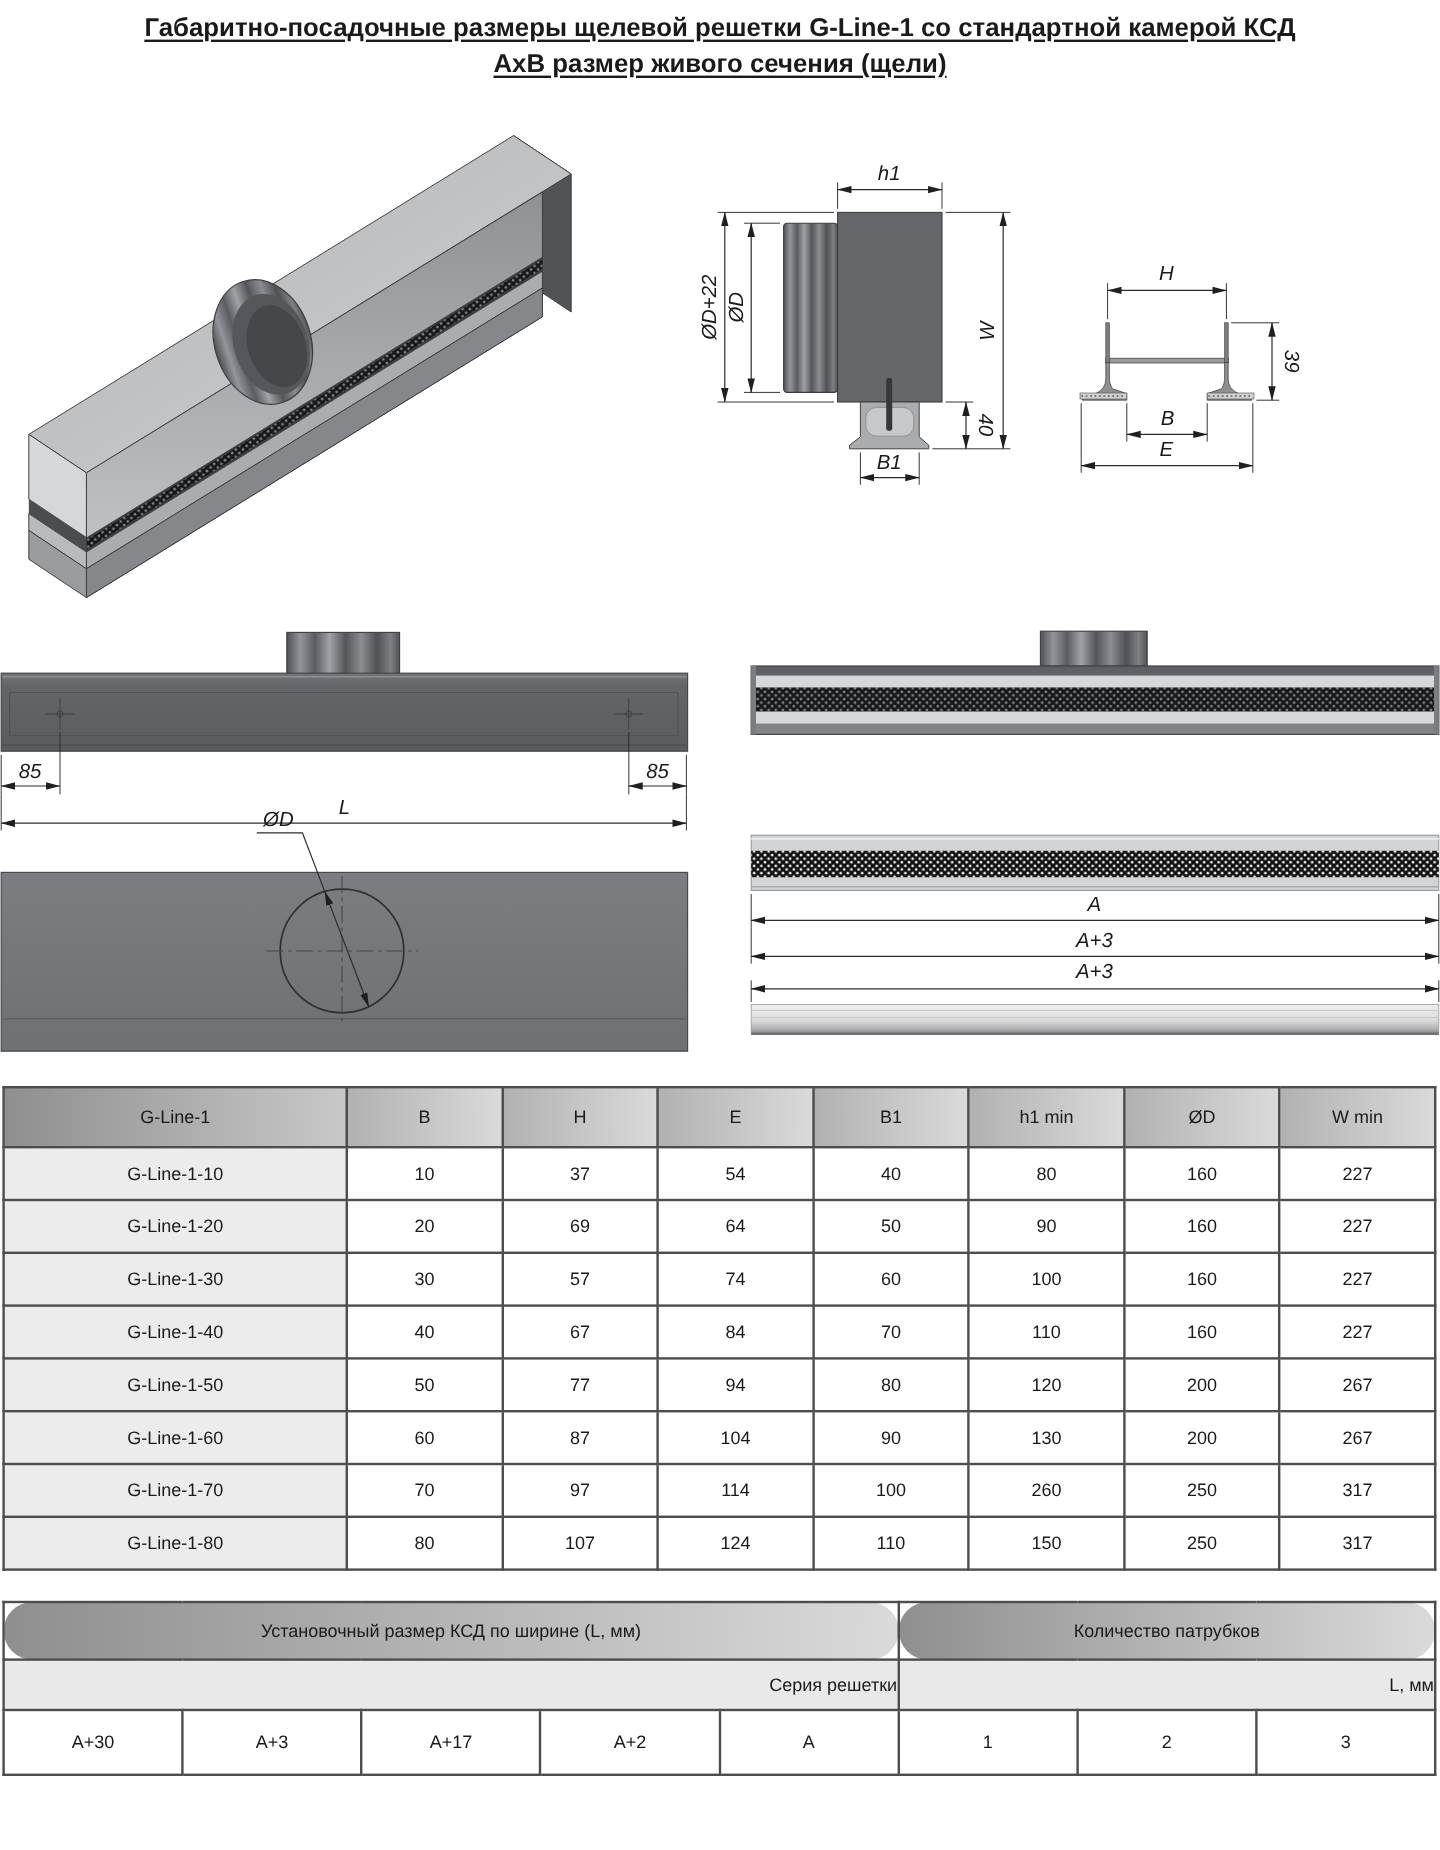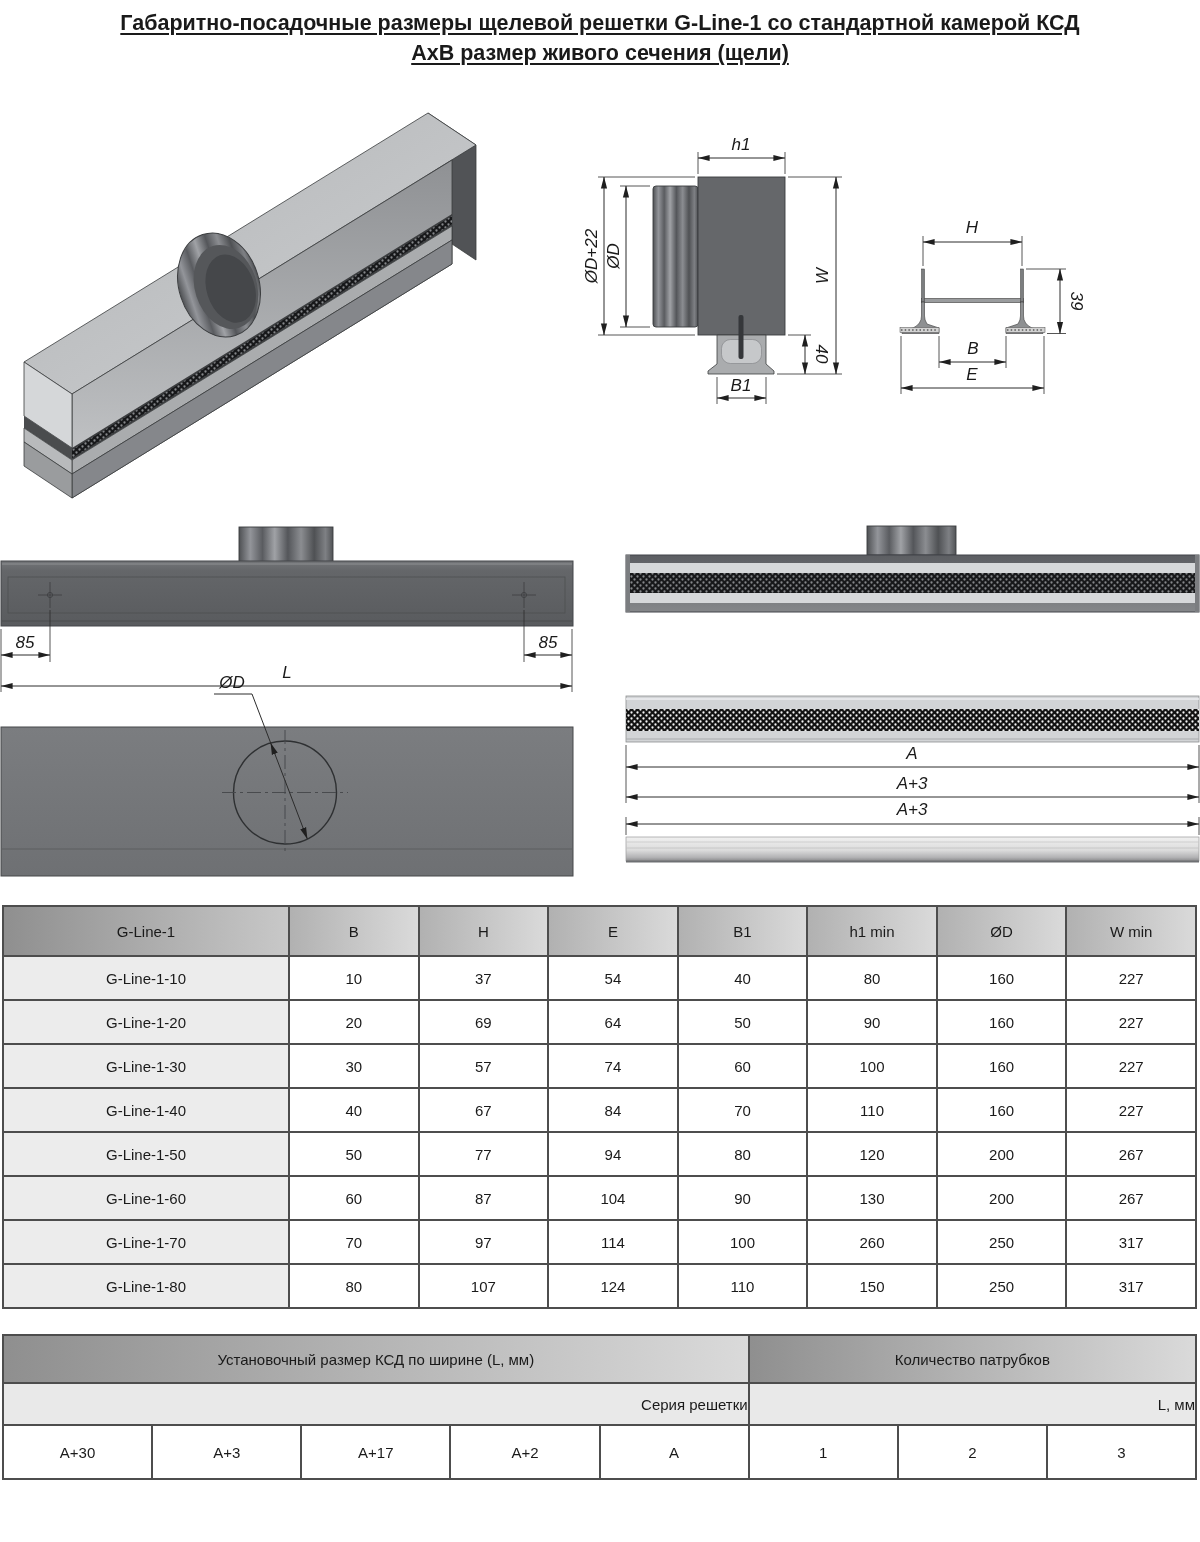--- a/index.html
+++ b/index.html
@@ -17,21 +17,21 @@
   
   table{border-collapse:collapse;table-layout:fixed;font-size:15px;color:#1a1a1a;}
   .t1{position:absolute;left:2px;top:905px;width:1195px;}
   .t1 th,.t1 td{border:2px solid #4d4d4d;text-align:center;vertical-align:middle;padding:0;}
   .t1 thead th{height:48px;font-weight:400;background:linear-gradient(90deg,#b1b1b1,#dadada);}
   .t1 thead th.first{background:linear-gradient(90deg,#8f8f8f,#c8c8c8);}
   .t1 td{height:42px;background:#ffffff;}
   .t1 td.lbl{background:#ececec;}
   .t2{position:absolute;left:2px;top:1334px;width:1195px;}
   .t2 td{border:2px solid #4d4d4d;text-align:center;vertical-align:middle;padding:0;}
-  .t2 .ghead td{height:46px;background:linear-gradient(90deg,#8f8f8f,#dadada);}
+  .t2 .ghead td{height:46px;background:linear-gradient(90deg,#8f8f8f,#dadada);border-radius:24px;}
   .t2 .sub td{height:40px;background:#e9e9e9;text-align:right;}
   .t2 .colh td{height:60px;background:#ffffff;white-space:pre-line;line-height:24px;}
   .t2 .val td{height:52px;background:#ffffff;margin-top:31px;}
 </style>
 </head>
 <body>
 
 <div class="page">
 
   <svg width="0" height="0" style="position:absolute">

